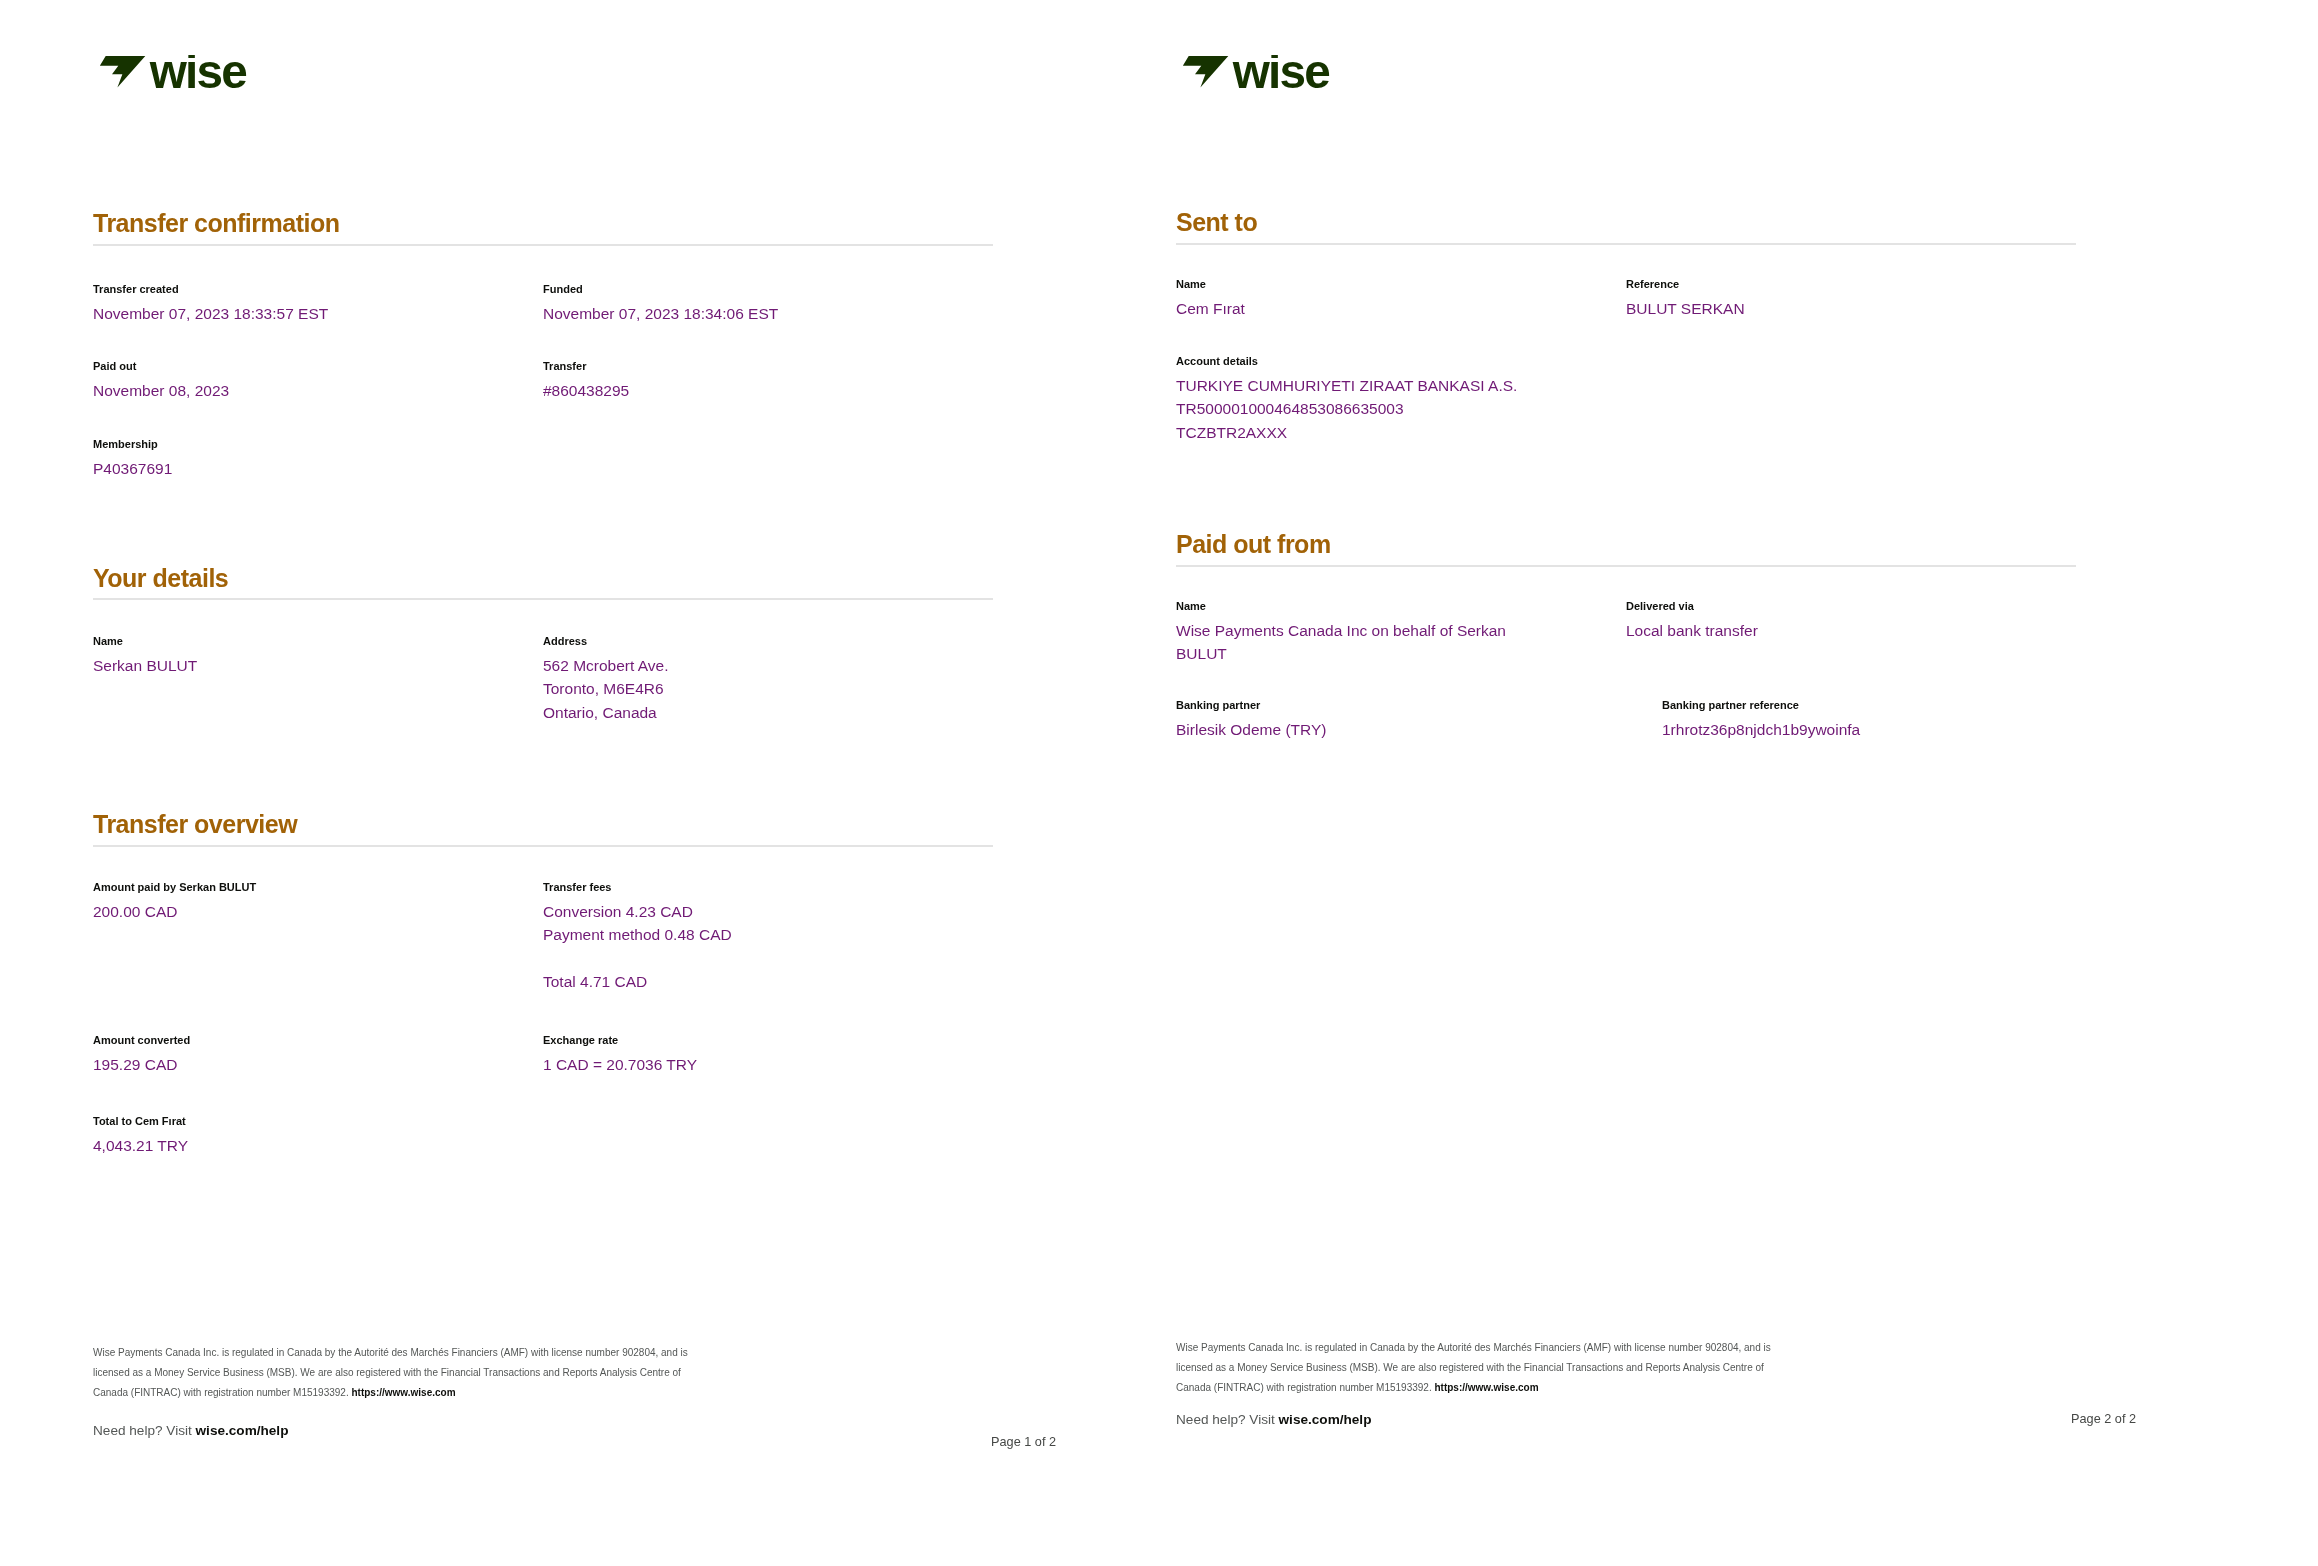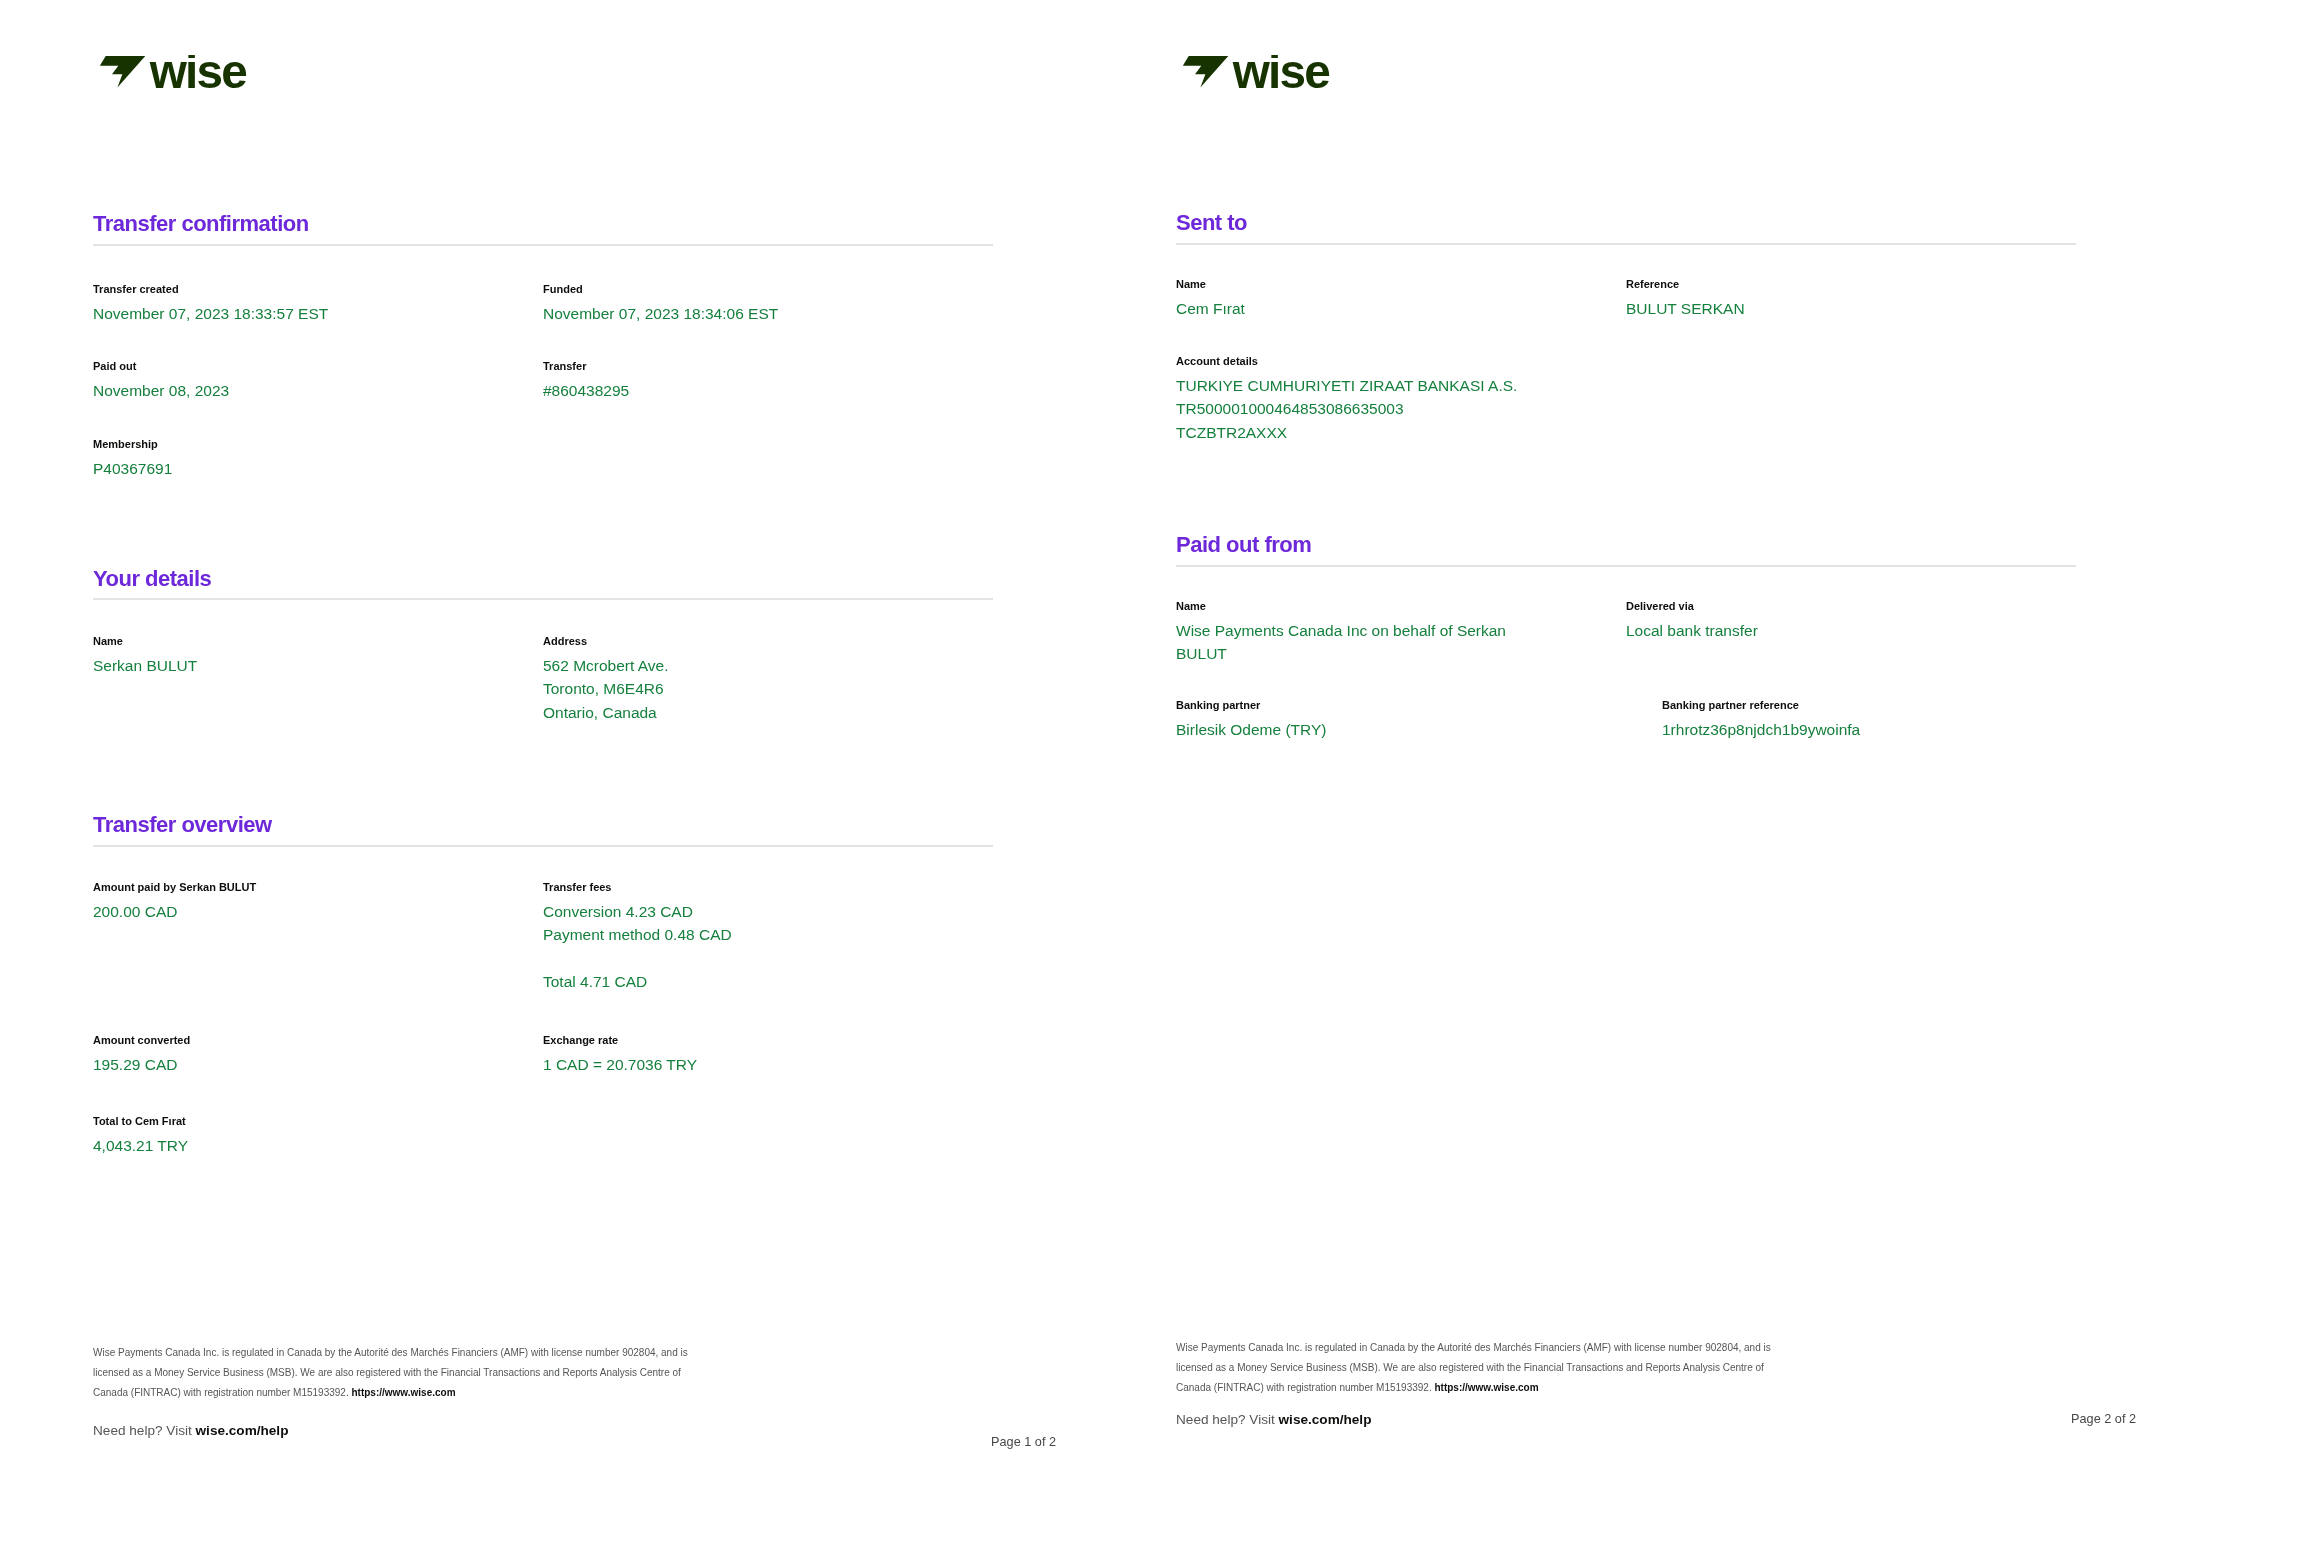--- a/index.html
+++ b/index.html
@@ -7,31 +7,31 @@
     position:relative;
     width:2318px;height:1566px;
     background:#ffffff;
     font-family:"Liberation Sans","DejaVu Sans",sans-serif;
     color:#0e0f0c;
     overflow:hidden;
   }
   .abs{position:absolute;}
   .logo{display:flex;align-items:flex-end;}
   .section-title{
-    font-size:22px;font-weight:700;letter-spacing:-0.5px;
-    color:#6d28d9;line-height:31px;white-space:nowrap;
+    font-size:25px;font-weight:700;letter-spacing:-0.5px;
+    color:#a16207;line-height:31px;white-space:nowrap;
   }
   .rule{position:absolute;height:1.8px;background:#e3e3e3;}
   .field{position:absolute;}
   .flabel{
     font-size:11px;font-weight:700;color:#0e0f0c;
     line-height:23.6px;white-space:nowrap;
   }
   .fvalue{
-    font-size:15.5px;font-weight:400;color:#15803d;
+    font-size:15.5px;font-weight:400;color:#701a75;
     line-height:23.6px;min-height:23.6px;white-space:nowrap;
   }
   .footer-reg{position:absolute;}
   .footer-line{
     font-size:10px;color:#545756;line-height:20px;white-space:nowrap;
   }
   .footer-link{font-weight:700;color:#0e0f0c;}
   .help-line{
     position:absolute;font-size:13.6px;color:#545756;line-height:20px;white-space:nowrap;
   }

